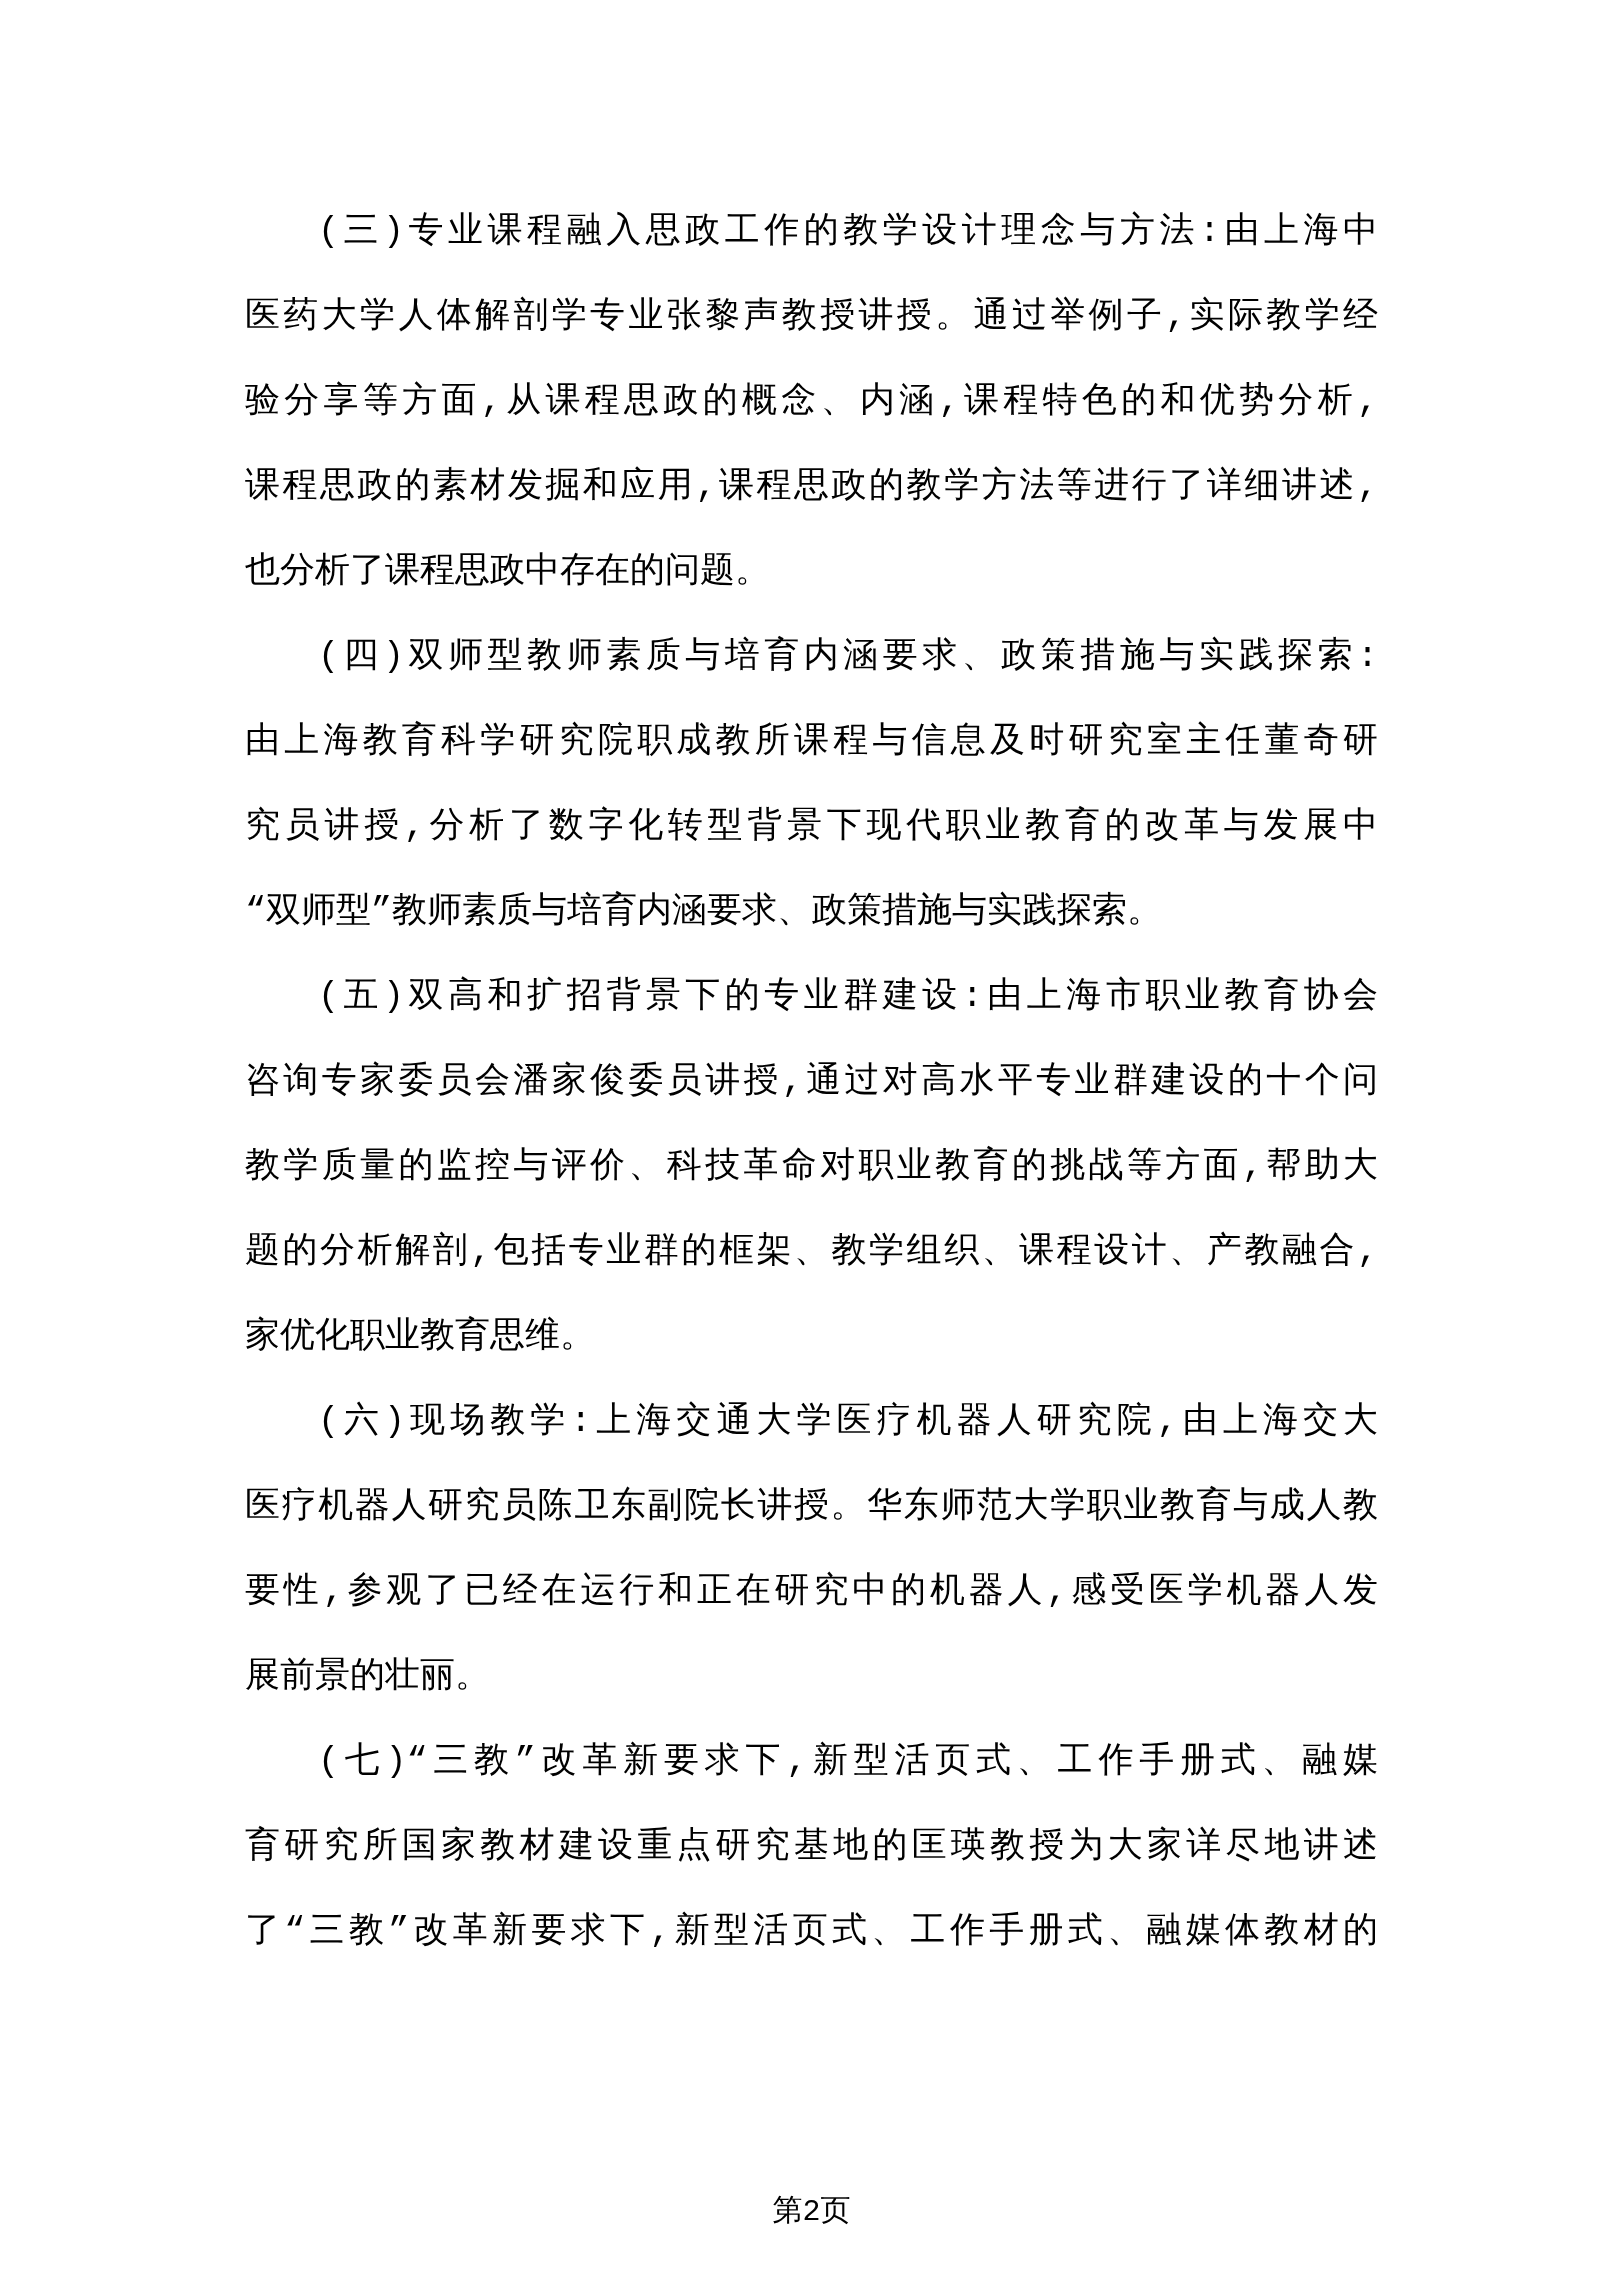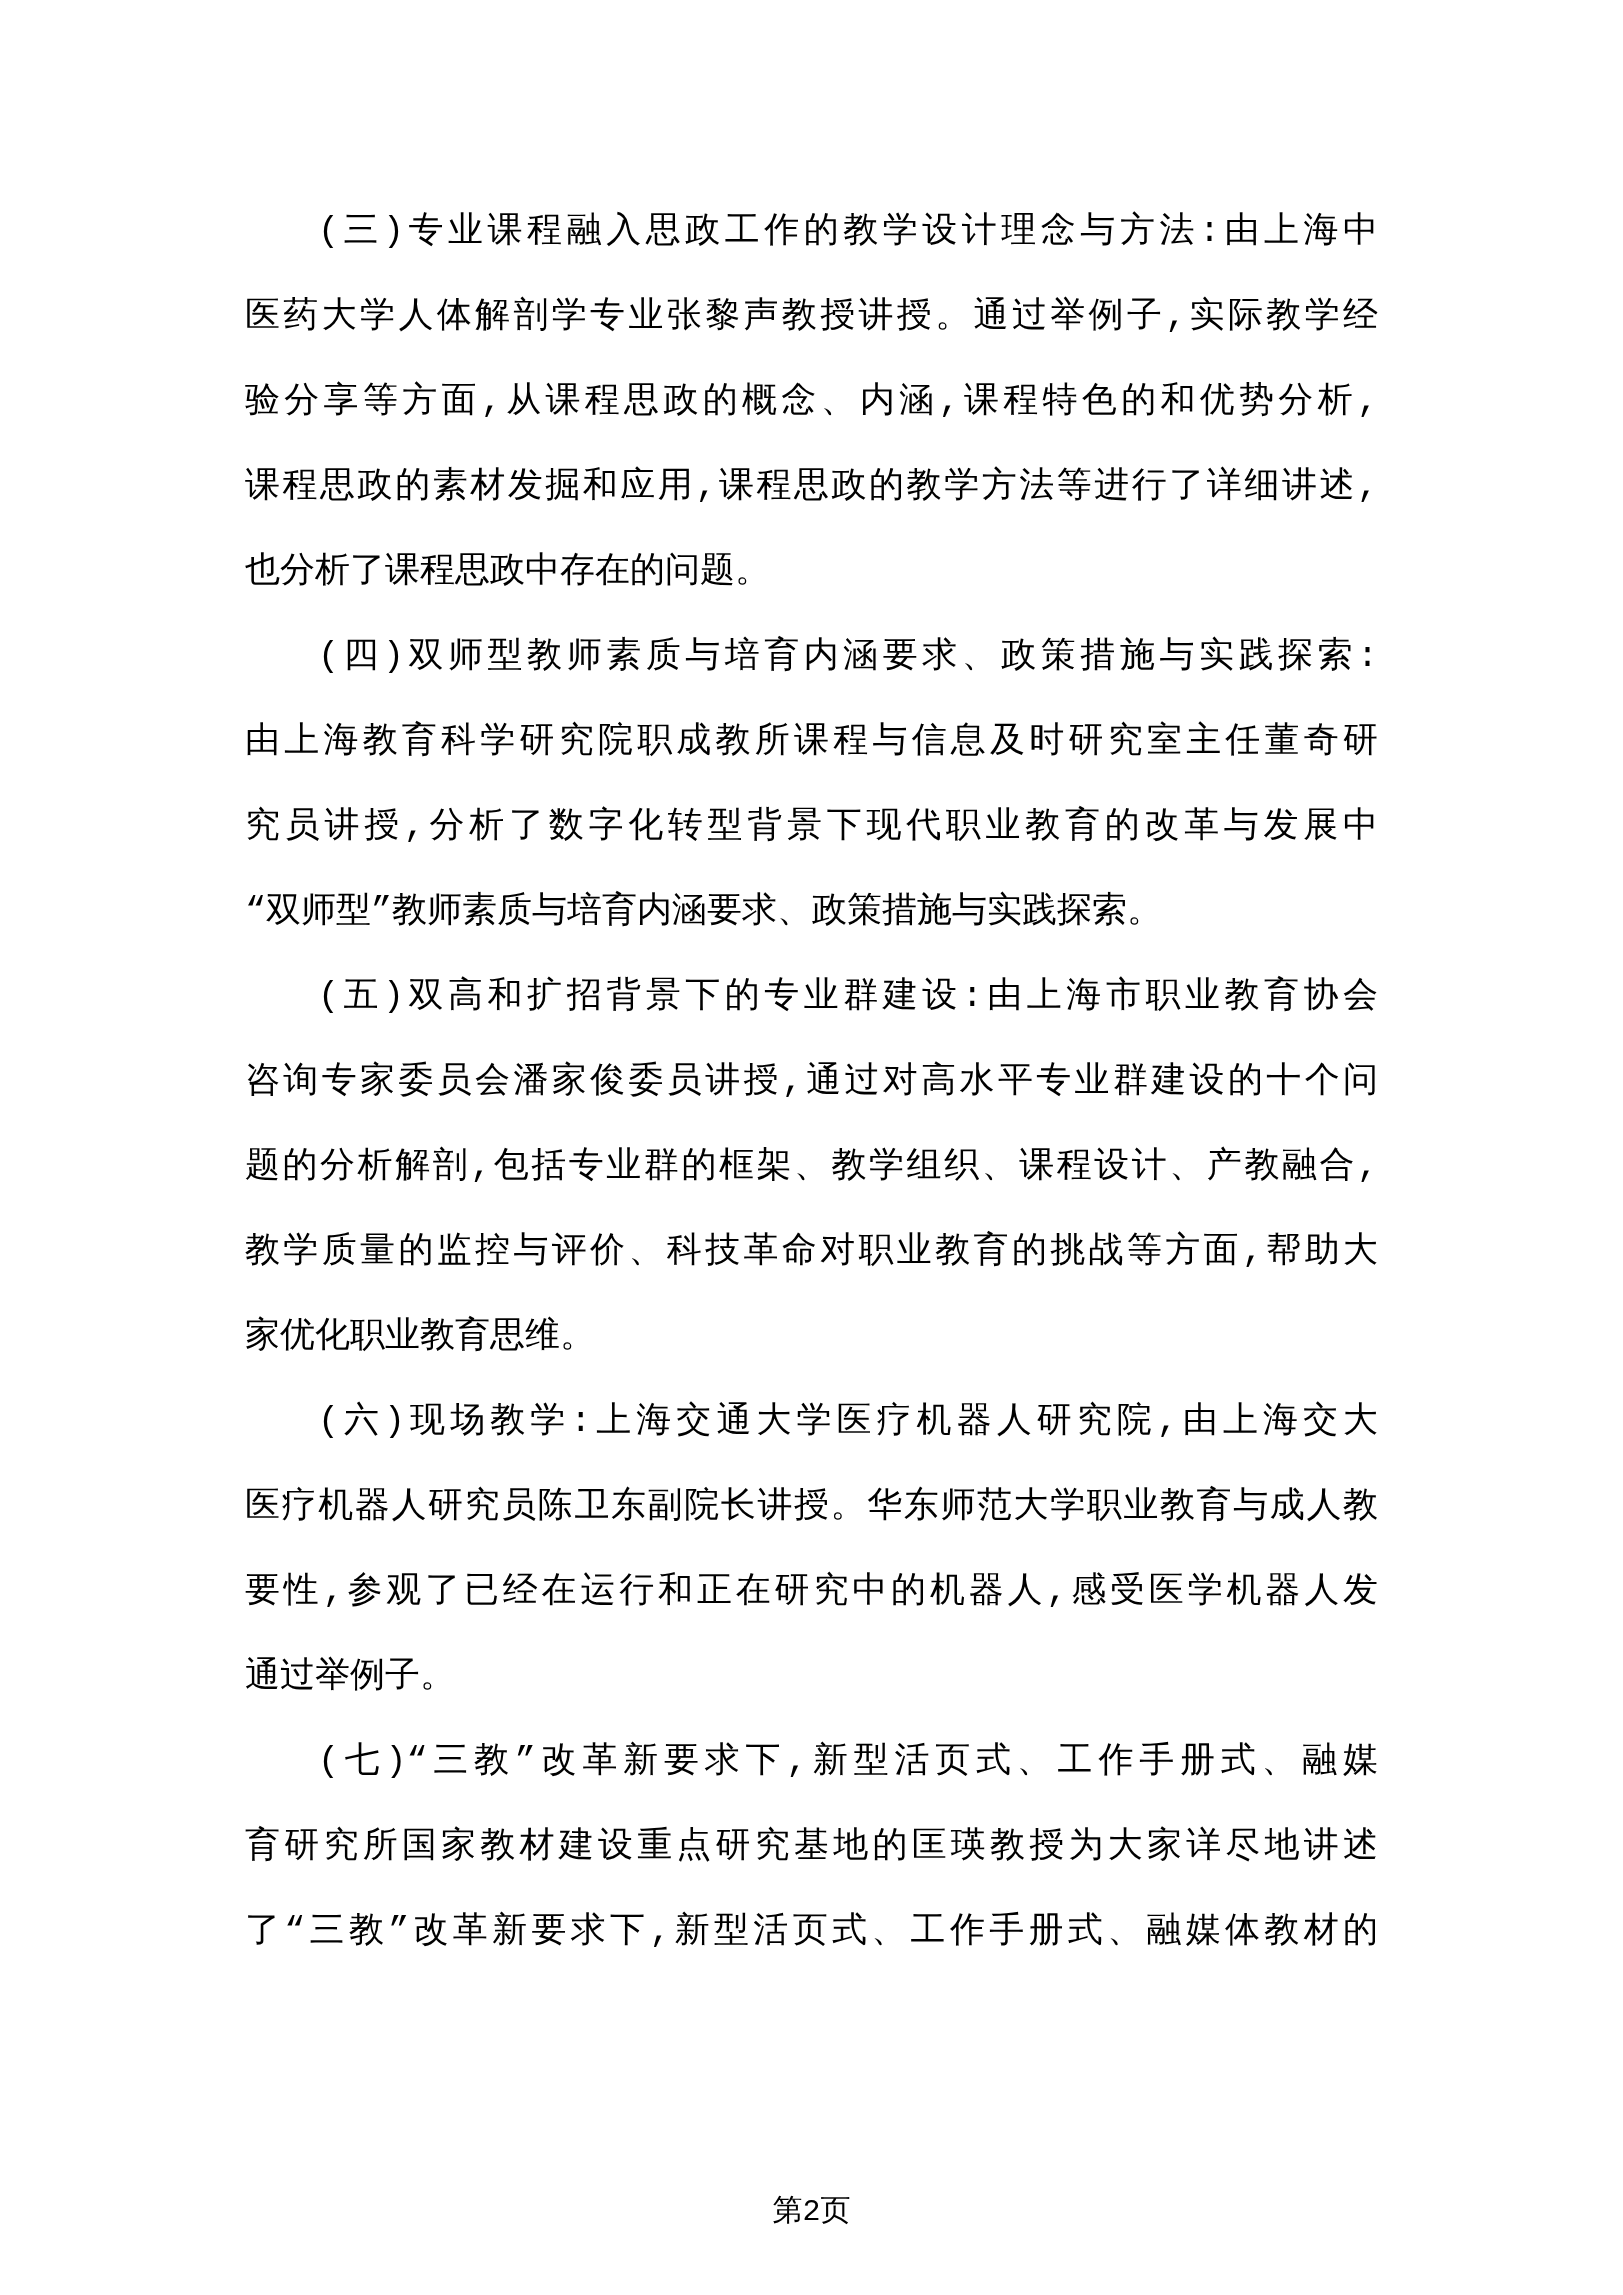--- a/index.html
+++ b/index.html
@@ -70,30 +70,30 @@
     <div class="paragraph">
       <div class="line first">(四)双师型教师素质与培育内涵要求、政策措施与实践探索:</div>
       <div class="line">由上海教育科学研究院职成教所课程与信息及时研究室主任董奇研</div>
       <div class="line">究员讲授,分析了数字化转型背景下现代职业教育的改革与发展中</div>
       <div class="line para-end">“双师型”教师素质与培育内涵要求、政策措施与实践探索。</div>
     </div>
 
     <div class="paragraph">
       <div class="line first">(五)双高和扩招背景下的专业群建设:由上海市职业教育协会</div>
       <div class="line">咨询专家委员会潘家俊委员讲授,通过对高水平专业群建设的十个问</div>
+      <div class="line">教学质量的监控与评价、科技革命对职业教育的挑战等方面,帮助大</div>
       <div class="line">题的分析解剖,包括专业群的框架、教学组织、课程设计、产教融合,</div>
-      <div class="line">教学质量的监控与评价、科技革命对职业教育的挑战等方面,帮助大</div>
       <div class="line para-end">家优化职业教育思维。</div>
     </div>
 
     <div class="paragraph">
       <div class="line first">(六)现场教学:上海交通大学医疗机器人研究院,由上海交大</div>
       <div class="line">医疗机器人研究员陈卫东副院长讲授。华东师范大学职业教育与成人教</div>
       <div class="line">要性,参观了已经在运行和正在研究中的机器人,感受医学机器人发</div>
-      <div class="line para-end">通过举例子。</div>
+      <div class="line para-end">展前景的壮丽。</div>
     </div>
 
     <div class="paragraph">
       <div class="line first">(七)“三教”改革新要求下,新型活页式、工作手册式、融媒</div>
       <div class="line">育研究所国家教材建设重点研究基地的匡瑛教授为大家详尽地讲述</div>
       <div class="line">了“三教”改革新要求下,新型活页式、工作手册式、融媒体教材的</div>
     </div>
 
   </div>
 

